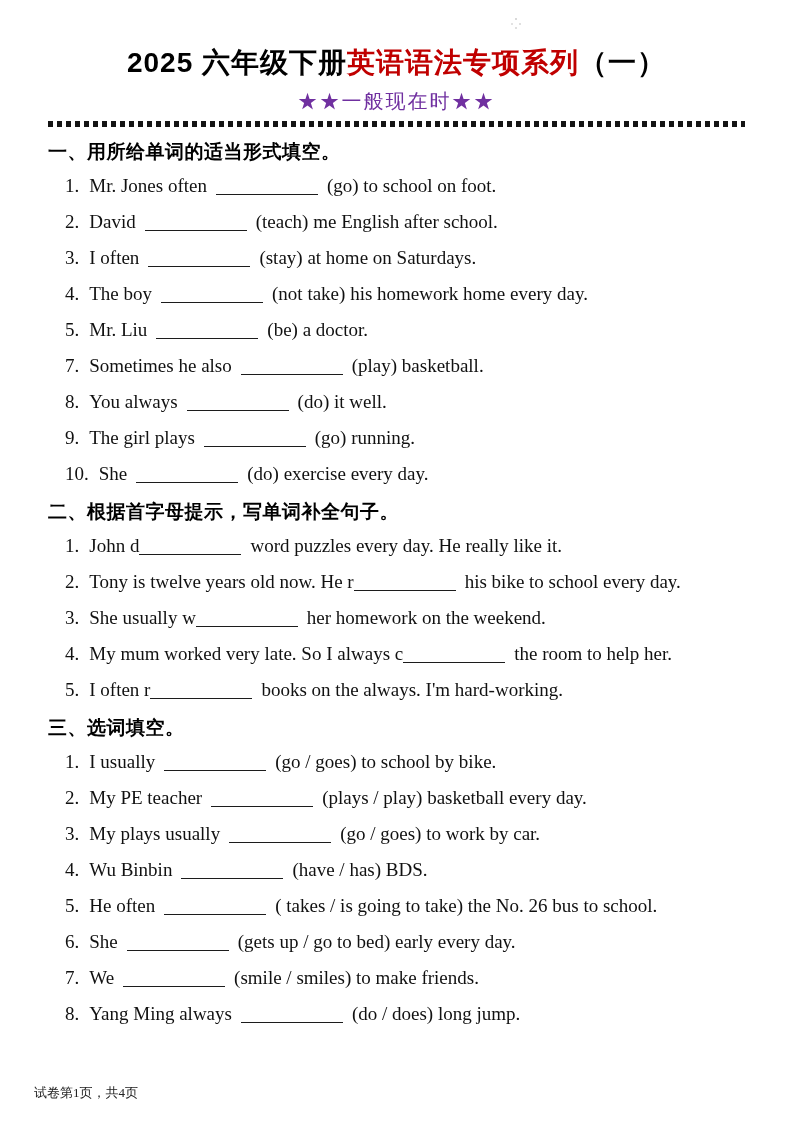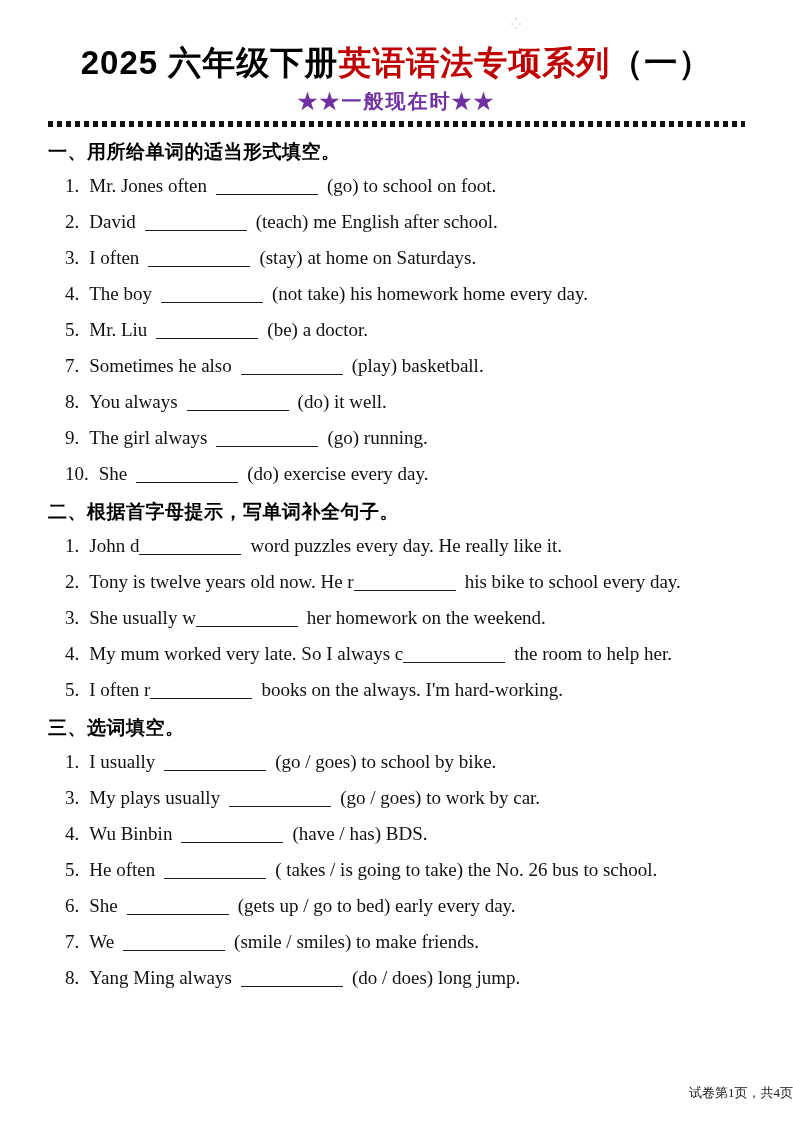--- a/index.html
+++ b/index.html
@@ -28,32 +28,32 @@
     height: 2px;
     background: #c9c9c9;
     box-shadow: 4px 5px 0 #d4d4d4, -4px 5px 0 #d8d8d8, 0 9px 0 #d2d2d2;
     opacity: .7;
   }
   .title {
     margin: 0;
     text-align: center;
     font-family: "Liberation Sans", sans-serif;
     font-weight: 700;
-    font-size: 33px;
+    font-size: 28px;
     line-height: 42px;
     letter-spacing: 1px;
     color: #000000;
     white-space: nowrap;
   }
   .title .red-part { color: var(--red); }
   .subtitle {
     margin-top: 4px;
     text-align: center;
     font-family: "Liberation Sans", sans-serif;
-    font-weight: 700;
+    font-weight: 400;
     font-size: 20px;
     line-height: 26px;
     letter-spacing: 2px;
     color: var(--purple);
   }
   .dotted-divider {
     height: 6px;
     margin-top: 7px;
     background: repeating-linear-gradient(to right, #141414 0px, #141414 5px, transparent 5px, transparent 9px);
   }
@@ -79,24 +79,24 @@
     display: inline-block;
     width: 102px;
     height: 15px;
     border-bottom: 1px solid #1c1c1c;
     margin: 0 9px;
     transform: translateY(3px);
   }
   .blank.attach { margin-left: 0; }
   .page-footer {
     position: absolute;
-    left: 4px;
+    left: 16px;
     right: 0;
     bottom: 20px;
-    text-align: right;
+    text-align: left;
     font-size: 13px;
     color: #222222;
     padding-left: 18px;
   }
 </style>
 </head>
 <body>
 
 <div class="page">
   <div class="faint-mark"></div>
@@ -109,30 +109,31 @@
 
   <div class="sections">
       <div class="sec-heading">一、用所给单词的适当形式填空。</div>
       <div class="item"><span class="num">1.</span><span class="pre">Mr. Jones often</span><span class="blank"></span><span class="post">(go) to school on foot.</span></div>
       <div class="item"><span class="num">2.</span><span class="pre">David</span><span class="blank"></span><span class="post">(teach) me English after school.</span></div>
       <div class="item"><span class="num">3.</span><span class="pre">I often</span><span class="blank"></span><span class="post">(stay) at home on Saturdays.</span></div>
       <div class="item"><span class="num">4.</span><span class="pre">The boy</span><span class="blank"></span><span class="post">(not take) his homework home every day.</span></div>
       <div class="item"><span class="num">5.</span><span class="pre">Mr. Liu</span><span class="blank"></span><span class="post">(be) a doctor.</span></div>
       <div class="item"><span class="num">7.</span><span class="pre">Sometimes he also</span><span class="blank"></span><span class="post">(play) basketball.</span></div>
       <div class="item"><span class="num">8.</span><span class="pre">You always</span><span class="blank"></span><span class="post">(do) it well.</span></div>
-      <div class="item"><span class="num">9.</span><span class="pre">The girl always</span><span class="blank"></span><span class="post">(go) running.</span></div>
+      <div class="item"><span class="num">9.</span><span class="pre">The girl plays</span><span class="blank"></span><span class="post">(go) running.</span></div>
       <div class="item"><span class="num">10.</span><span class="pre">She</span><span class="blank"></span><span class="post">(do) exercise every day.</span></div>
       <div class="sec-heading">二、根据首字母提示，写单词补全句子。</div>
       <div class="item"><span class="num">1.</span><span class="pre">John d</span><span class="blank attach"></span><span class="post">word puzzles every day. He really like it.</span></div>
       <div class="item"><span class="num">2.</span><span class="pre">Tony is twelve years old now. He r</span><span class="blank attach"></span><span class="post">his bike to school every day.</span></div>
       <div class="item"><span class="num">3.</span><span class="pre">She usually w</span><span class="blank attach"></span><span class="post">her homework on the weekend.</span></div>
       <div class="item"><span class="num">4.</span><span class="pre">My mum worked very late. So I always c</span><span class="blank attach"></span><span class="post">the room to help her.</span></div>
       <div class="item"><span class="num">5.</span><span class="pre">I often r</span><span class="blank attach"></span><span class="post">books on the always. I'm hard-working.</span></div>
       <div class="sec-heading">三、选词填空。</div>
       <div class="item"><span class="num">1.</span><span class="pre">I usually</span><span class="blank"></span><span class="post">(go / goes) to school by bike.</span></div>
+      <div class="item"><span class="num">2.</span><span class="pre">My PE teacher</span><span class="blank"></span><span class="post">(plays / play) basketball every day.</span></div>
       <div class="item"><span class="num">3.</span><span class="pre">My plays usually</span><span class="blank"></span><span class="post">(go / goes) to work by car.</span></div>
       <div class="item"><span class="num">4.</span><span class="pre">Wu Binbin</span><span class="blank"></span><span class="post">(have / has) BDS.</span></div>
       <div class="item"><span class="num">5.</span><span class="pre">He often</span><span class="blank"></span><span class="post">( takes / is going to take) the No. 26 bus to school.</span></div>
       <div class="item"><span class="num">6.</span><span class="pre">She</span><span class="blank"></span><span class="post">(gets up / go to bed) early every day.</span></div>
       <div class="item"><span class="num">7.</span><span class="pre">We</span><span class="blank"></span><span class="post">(smile / smiles) to make friends.</span></div>
       <div class="item"><span class="num">8.</span><span class="pre">Yang Ming always</span><span class="blank"></span><span class="post">(do / does) long jump.</span></div>
     </div>
 
   <div class="page-footer">试卷第1页，共4页</div>
 </div>

